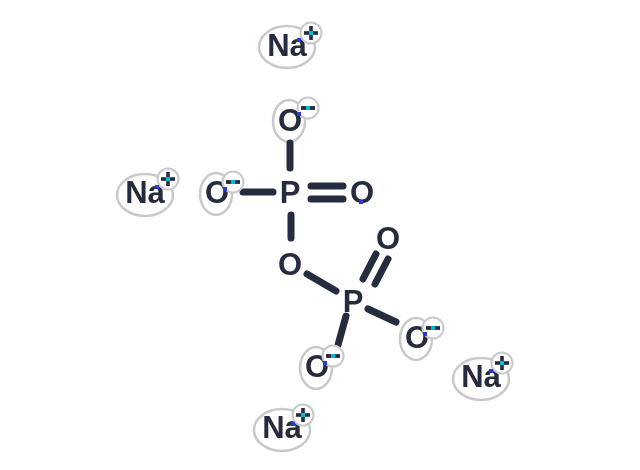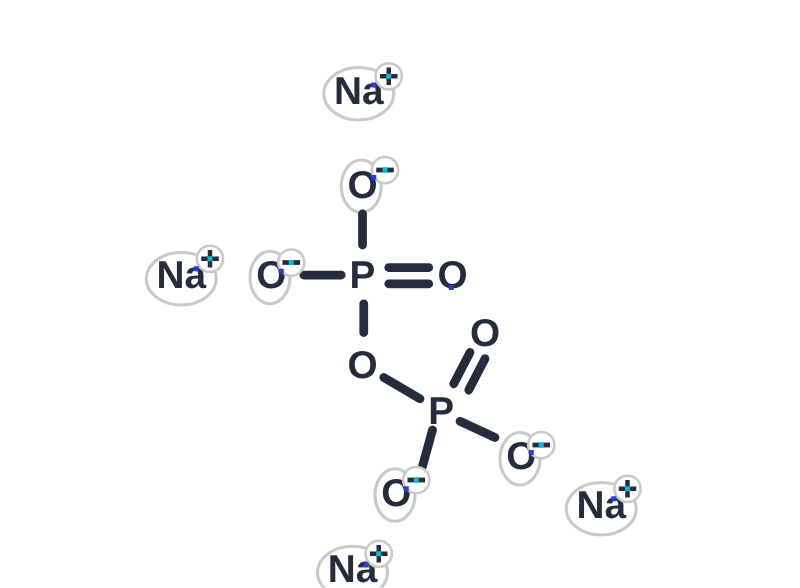--- a/index.html
+++ b/index.html
@@ -9,21 +9,20 @@
     width: 640px;
     height: 470px;
     overflow: hidden;
     font-family: "Liberation Sans", sans-serif;
   }
   .canvas {
     position: relative;
     width: 640px;
     height: 425px;
     background: #ffffff;
-    margin-top: 28px;
   }
   svg { display: block; }
   .bond {
     stroke: #262c3d;
     stroke-width: 7;
     stroke-linecap: round;
     fill: none;
   }
   .atom-label {
     font-family: "Liberation Sans", sans-serif;

